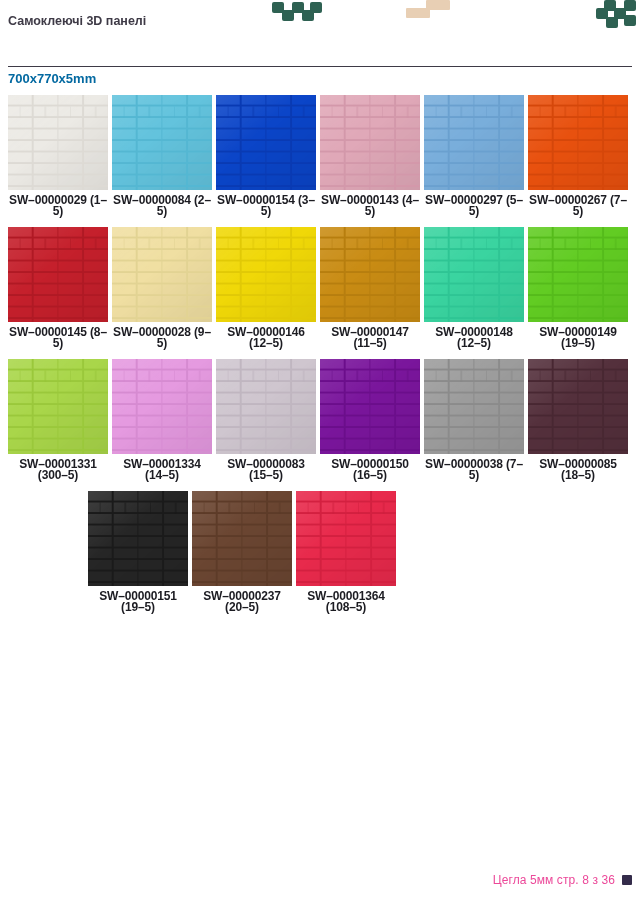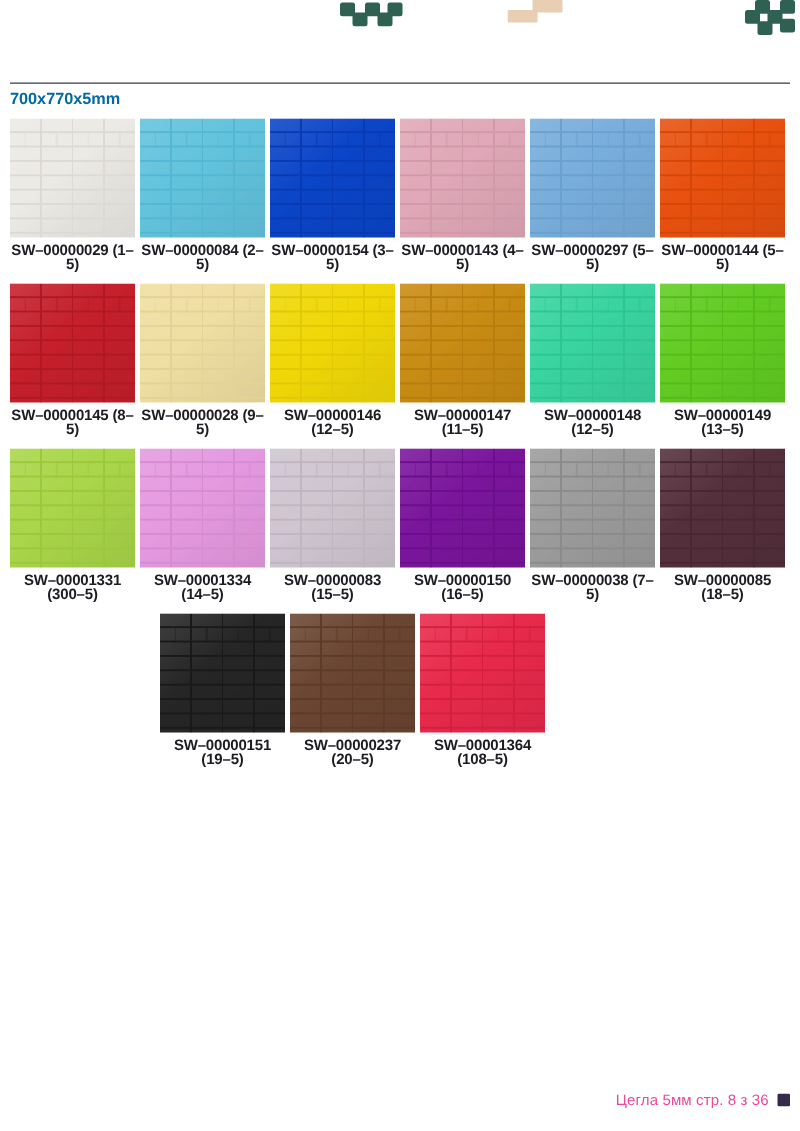--- a/index.html
+++ b/index.html
@@ -72,21 +72,21 @@
     position: absolute;
     left: 8px;
     top: 95px;
     width: 624px;
   }
   .row {
     display: flex;
     gap: 4px;
     margin-bottom: 10px;
   }
-  .row-offset { margin-left: 120px; }
+  .row-offset { margin-left: 80px; }
 
   .cell {
     width: 100px;
     display: flex;
     flex-direction: column;
     align-items: center;
   }
   .swatch {
     width: 100px;
     height: 95px;
@@ -162,20 +162,21 @@
         <rect x="0" y="8" width="12" height="11" rx="2"></rect>
         <rect x="18" y="8" width="12" height="11" rx="2"></rect>
         <rect x="28" y="0" width="12" height="11" rx="2"></rect>
         <rect x="10" y="17" width="12" height="11" rx="2"></rect>
         <rect x="28" y="15" width="12" height="11" rx="2"></rect>
       </g>
     </svg>
   </div>
 
   <div class="header">
+    <div class="subtitle">Самоклеючі 3D панелі</div>
   </div>
 
   <div class="divider"></div>
 
   <div class="size-label">700x770x5mm</div>
 
   <div class="grid">
       <div class="row">
         <div class="cell">
           <div class="swatch" style="background: rgb(236, 234, 229);">
@@ -210,21 +211,21 @@
             <div class="tex" style="background-image: repeating-linear-gradient(rgba(0, 0, 0, 0) 0px, rgba(0, 0, 0, 0) 10px, rgb(102, 156, 203) 10px, rgb(102, 156, 203) 11.5px), repeating-linear-gradient(to right, rgba(0, 0, 0, 0) 0px, rgba(0, 0, 0, 0) 24px, rgb(102, 156, 203) 24px, rgb(102, 156, 203) 25.2px), linear-gradient(140deg, rgba(255, 255, 255, 0.16) 0%, rgba(255, 255, 255, 0) 42%, rgba(0, 0, 0, 0.1) 100%); background-size: 100% 11.5px, 50.4px 100%, 100% 100%; background-position: 0px 0px, 0px 0px, 0px 0px; opacity: 0.75;"></div>
             <div class="tex" style="background-image: repeating-linear-gradient(to right, rgba(0, 0, 0, 0) 0px, rgba(0, 0, 0, 0) 24px, rgb(102, 156, 203) 24px, rgb(102, 156, 203) 25.2px); background-size: 50.4px 11.5px; background-position: 12.6px 11.5px; background-repeat: repeat; opacity: 0.45; clip-path: polygon(0px 11.5px, 100% 11.5px, 100% 23px, 0px 23px);"></div>
           </div>
           <div class="cell-label">SW–00000297 (5–5)</div>
         </div>
         <div class="cell">
           <div class="swatch" style="background: rgb(232, 81, 15);">
             <div class="tex" style="background-image: repeating-linear-gradient(rgba(0, 0, 0, 0) 0px, rgba(0, 0, 0, 0) 10px, rgb(207, 68, 9) 10px, rgb(207, 68, 9) 11.5px), repeating-linear-gradient(to right, rgba(0, 0, 0, 0) 0px, rgba(0, 0, 0, 0) 24px, rgb(207, 68, 9) 24px, rgb(207, 68, 9) 25.2px), linear-gradient(140deg, rgba(255, 255, 255, 0.16) 0%, rgba(255, 255, 255, 0) 42%, rgba(0, 0, 0, 0.1) 100%); background-size: 100% 11.5px, 50.4px 100%, 100% 100%; background-position: 0px 0px, 0px 0px, 0px 0px; opacity: 0.75;"></div>
             <div class="tex" style="background-image: repeating-linear-gradient(to right, rgba(0, 0, 0, 0) 0px, rgba(0, 0, 0, 0) 24px, rgb(207, 68, 9) 24px, rgb(207, 68, 9) 25.2px); background-size: 50.4px 11.5px; background-position: 12.6px 11.5px; background-repeat: repeat; opacity: 0.45; clip-path: polygon(0px 11.5px, 100% 11.5px, 100% 23px, 0px 23px);"></div>
           </div>
-          <div class="cell-label">SW–00000144 (5–5)</div>
+          <div class="cell-label">SW–00000267 (7–5)</div>
         </div>
       </div>
       <div class="row">
         <div class="cell">
           <div class="swatch" style="background: rgb(197, 32, 44);">
             <div class="tex" style="background-image: repeating-linear-gradient(rgba(0, 0, 0, 0) 0px, rgba(0, 0, 0, 0) 10px, rgb(169, 23, 34) 10px, rgb(169, 23, 34) 11.5px), repeating-linear-gradient(to right, rgba(0, 0, 0, 0) 0px, rgba(0, 0, 0, 0) 24px, rgb(169, 23, 34) 24px, rgb(169, 23, 34) 25.2px), linear-gradient(140deg, rgba(255, 255, 255, 0.16) 0%, rgba(255, 255, 255, 0) 42%, rgba(0, 0, 0, 0.1) 100%); background-size: 100% 11.5px, 50.4px 100%, 100% 100%; background-position: 0px 0px, 0px 0px, 0px 0px; opacity: 0.75;"></div>
             <div class="tex" style="background-image: repeating-linear-gradient(to right, rgba(0, 0, 0, 0) 0px, rgba(0, 0, 0, 0) 24px, rgb(169, 23, 34) 24px, rgb(169, 23, 34) 25.2px); background-size: 50.4px 11.5px; background-position: 12.6px 11.5px; background-repeat: repeat; opacity: 0.45; clip-path: polygon(0px 11.5px, 100% 11.5px, 100% 23px, 0px 23px);"></div>
           </div>
           <div class="cell-label">SW–00000145 (8–5)</div>
         </div>
@@ -254,21 +255,21 @@
             <div class="tex" style="background-image: repeating-linear-gradient(rgba(0, 0, 0, 0) 0px, rgba(0, 0, 0, 0) 10px, rgb(43, 192, 144) 10px, rgb(43, 192, 144) 11.5px), repeating-linear-gradient(to right, rgba(0, 0, 0, 0) 0px, rgba(0, 0, 0, 0) 24px, rgb(43, 192, 144) 24px, rgb(43, 192, 144) 25.2px), linear-gradient(140deg, rgba(255, 255, 255, 0.16) 0%, rgba(255, 255, 255, 0) 42%, rgba(0, 0, 0, 0.1) 100%); background-size: 100% 11.5px, 50.4px 100%, 100% 100%; background-position: 0px 0px, 0px 0px, 0px 0px; opacity: 0.75;"></div>
             <div class="tex" style="background-image: repeating-linear-gradient(to right, rgba(0, 0, 0, 0) 0px, rgba(0, 0, 0, 0) 24px, rgb(43, 192, 144) 24px, rgb(43, 192, 144) 25.2px); background-size: 50.4px 11.5px; background-position: 12.6px 11.5px; background-repeat: repeat; opacity: 0.45; clip-path: polygon(0px 11.5px, 100% 11.5px, 100% 23px, 0px 23px);"></div>
           </div>
           <div class="cell-label">SW–00000148 (12–5)</div>
         </div>
         <div class="cell">
           <div class="swatch" style="background: rgb(98, 204, 35);">
             <div class="tex" style="background-image: repeating-linear-gradient(rgba(0, 0, 0, 0) 0px, rgba(0, 0, 0, 0) 10px, rgb(81, 182, 25) 10px, rgb(81, 182, 25) 11.5px), repeating-linear-gradient(to right, rgba(0, 0, 0, 0) 0px, rgba(0, 0, 0, 0) 24px, rgb(81, 182, 25) 24px, rgb(81, 182, 25) 25.2px), linear-gradient(140deg, rgba(255, 255, 255, 0.16) 0%, rgba(255, 255, 255, 0) 42%, rgba(0, 0, 0, 0.1) 100%); background-size: 100% 11.5px, 50.4px 100%, 100% 100%; background-position: 0px 0px, 0px 0px, 0px 0px; opacity: 0.75;"></div>
             <div class="tex" style="background-image: repeating-linear-gradient(to right, rgba(0, 0, 0, 0) 0px, rgba(0, 0, 0, 0) 24px, rgb(81, 182, 25) 24px, rgb(81, 182, 25) 25.2px); background-size: 50.4px 11.5px; background-position: 12.6px 11.5px; background-repeat: repeat; opacity: 0.45; clip-path: polygon(0px 11.5px, 100% 11.5px, 100% 23px, 0px 23px);"></div>
           </div>
-          <div class="cell-label">SW–00000149 (13–5)</div>
+          <div class="cell-label">SW–00000149 (19–5)</div>
         </div>
       </div>
       <div class="row">
         <div class="cell">
           <div class="swatch" style="background: rgb(169, 214, 74);">
             <div class="tex" style="background-image: repeating-linear-gradient(rgba(0, 0, 0, 0) 0px, rgba(0, 0, 0, 0) 10px, rgb(150, 196, 55) 10px, rgb(150, 196, 55) 11.5px), repeating-linear-gradient(to right, rgba(0, 0, 0, 0) 0px, rgba(0, 0, 0, 0) 24px, rgb(150, 196, 55) 24px, rgb(150, 196, 55) 25.2px), linear-gradient(140deg, rgba(255, 255, 255, 0.16) 0%, rgba(255, 255, 255, 0) 42%, rgba(0, 0, 0, 0.1) 100%); background-size: 100% 11.5px, 50.4px 100%, 100% 100%; background-position: 0px 0px, 0px 0px, 0px 0px; opacity: 0.75;"></div>
             <div class="tex" style="background-image: repeating-linear-gradient(to right, rgba(0, 0, 0, 0) 0px, rgba(0, 0, 0, 0) 24px, rgb(150, 196, 55) 24px, rgb(150, 196, 55) 25.2px); background-size: 50.4px 11.5px; background-position: 12.6px 11.5px; background-repeat: repeat; opacity: 0.45; clip-path: polygon(0px 11.5px, 100% 11.5px, 100% 23px, 0px 23px);"></div>
           </div>
           <div class="cell-label">SW–00001331
 (300–5)</div>

